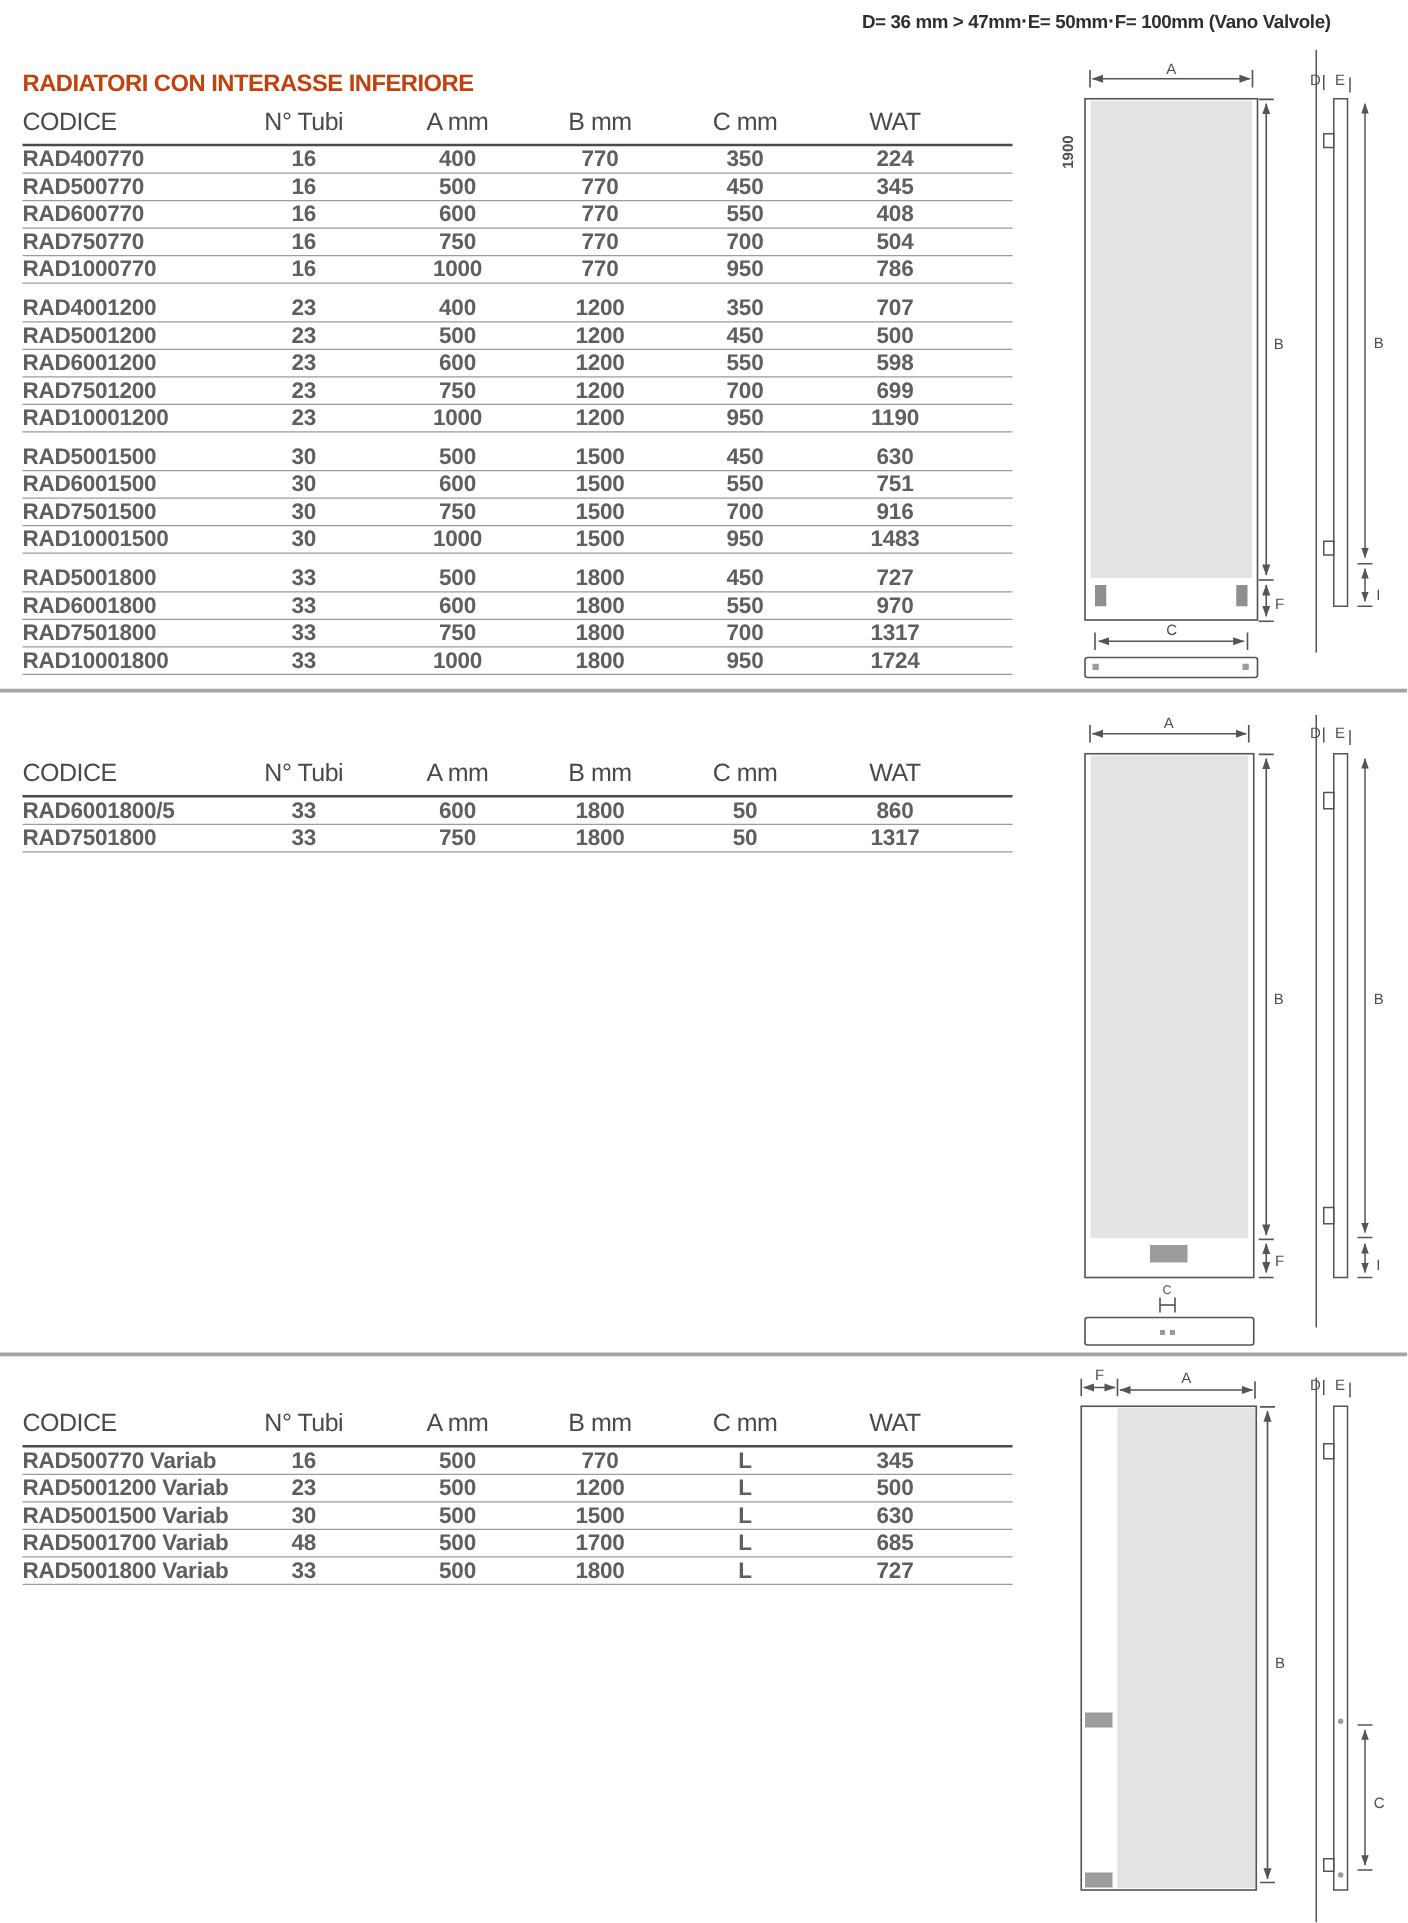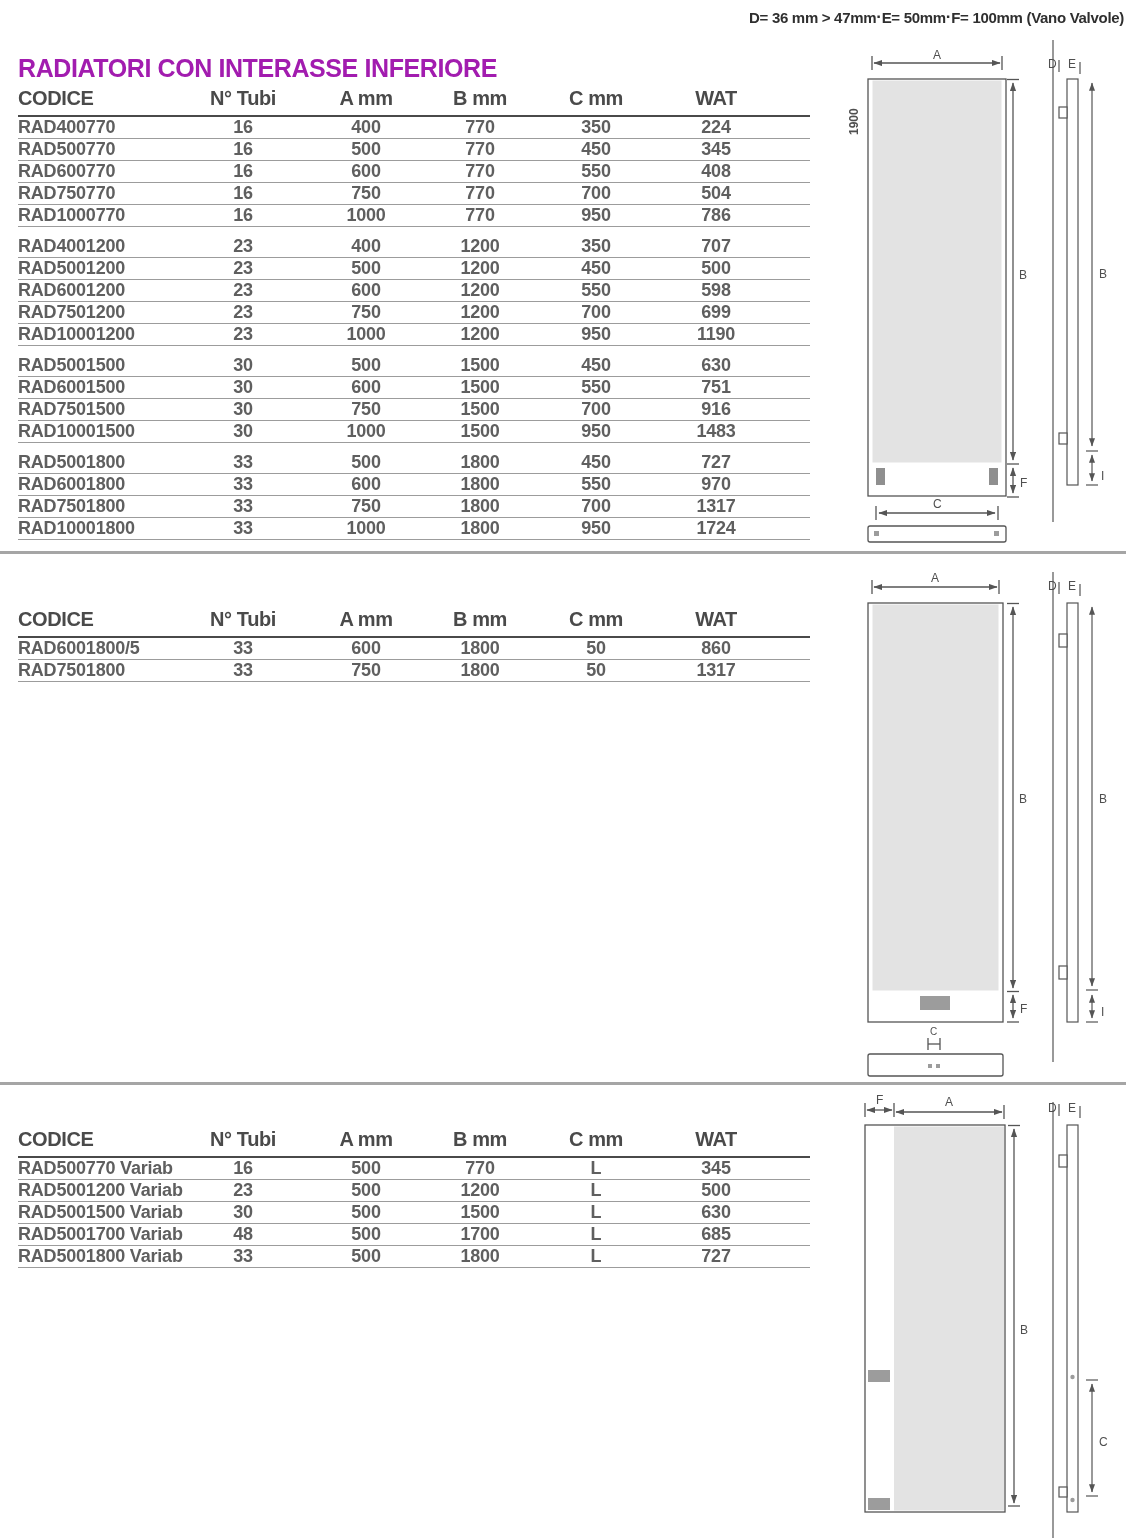--- a/index.html
+++ b/index.html
@@ -3,35 +3,35 @@
 <meta charset="utf-8">
 <style>
   html,body{margin:0;padding:0;background:#fff;}
   #page{
     position:relative;width:1126px;height:1538px;background:#fff;overflow:hidden;
     font-family:"Liberation Sans", sans-serif;color:#4a4a4a;
   }
   
   .legend{
     position:absolute;top:6px;left:630px;width:494px;height:22px;
-    display:flex;align-items:center;justify-content:flex-end;
+    display:flex;align-items:center;justify-content:center;
     font-size:15px;font-weight:bold;color:#2f2f2f;letter-spacing:-0.3px;
   }
   .legend .dot{font-size:17px;color:#2f2f2f;}
   
   .section{position:absolute;left:18px;width:792px;}
   .sec-title{
-    font-size:25px;font-weight:bold;color:#a21caf;letter-spacing:-0.4px;
+    font-size:19px;font-weight:bold;color:#c2410c;letter-spacing:-0.4px;
     height:22px;line-height:22px;white-space:nowrap;
   }
   .thead,.trow{display:grid;grid-template-columns:170px 110px 136px 92px 140px 100px;}
   .thead{
     margin-top:3px;height:33px;align-items:center;
     border-bottom:2.5px solid #4a4a4a;
-    font-size:20px;font-weight:bold;color:#4a4a4a;letter-spacing:-0.4px;
+    font-size:20px;font-weight:normal;color:#4a4a4a;letter-spacing:-0.4px;
   }
   .trow{
     height:21px;align-items:center;border-bottom:1.5px solid #9c9c9c;
     font-size:18px;font-weight:bold;color:#5f5f5f;letter-spacing:-0.2px;
   }
   .tgroup{margin-bottom:9px;}
   .tgroup:last-child{margin-bottom:0;}
   .c{text-align:center;}
   
   .hsep{position:absolute;left:0;width:1126px;height:3px;background:#a5a5a5;}

